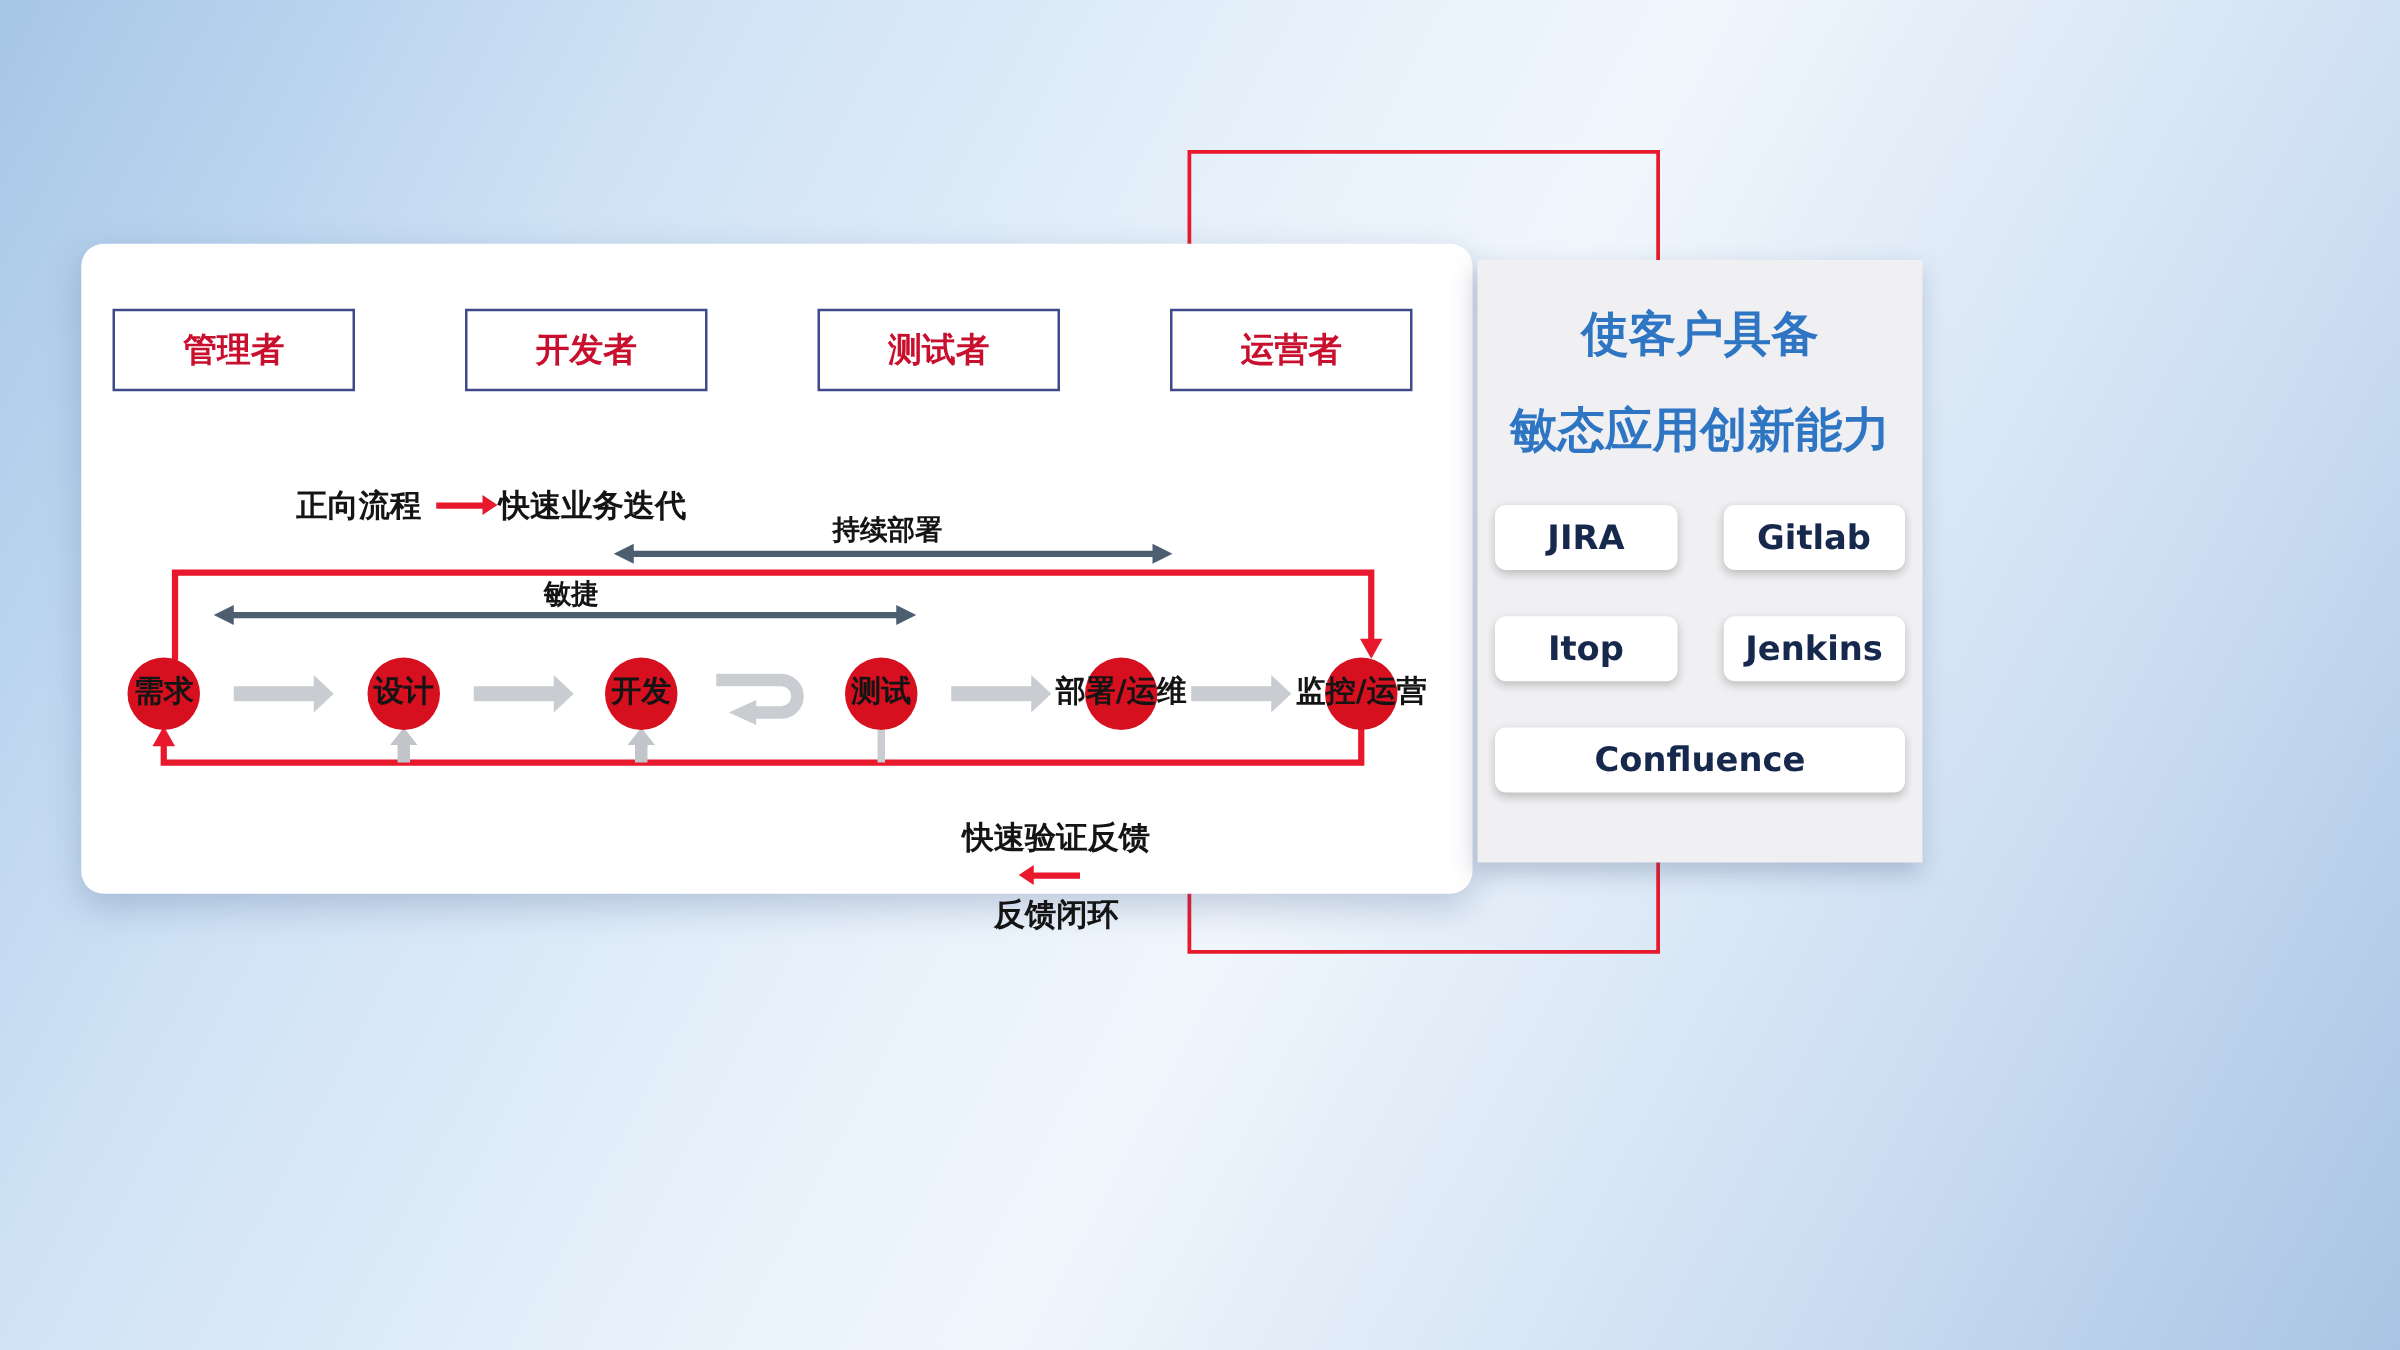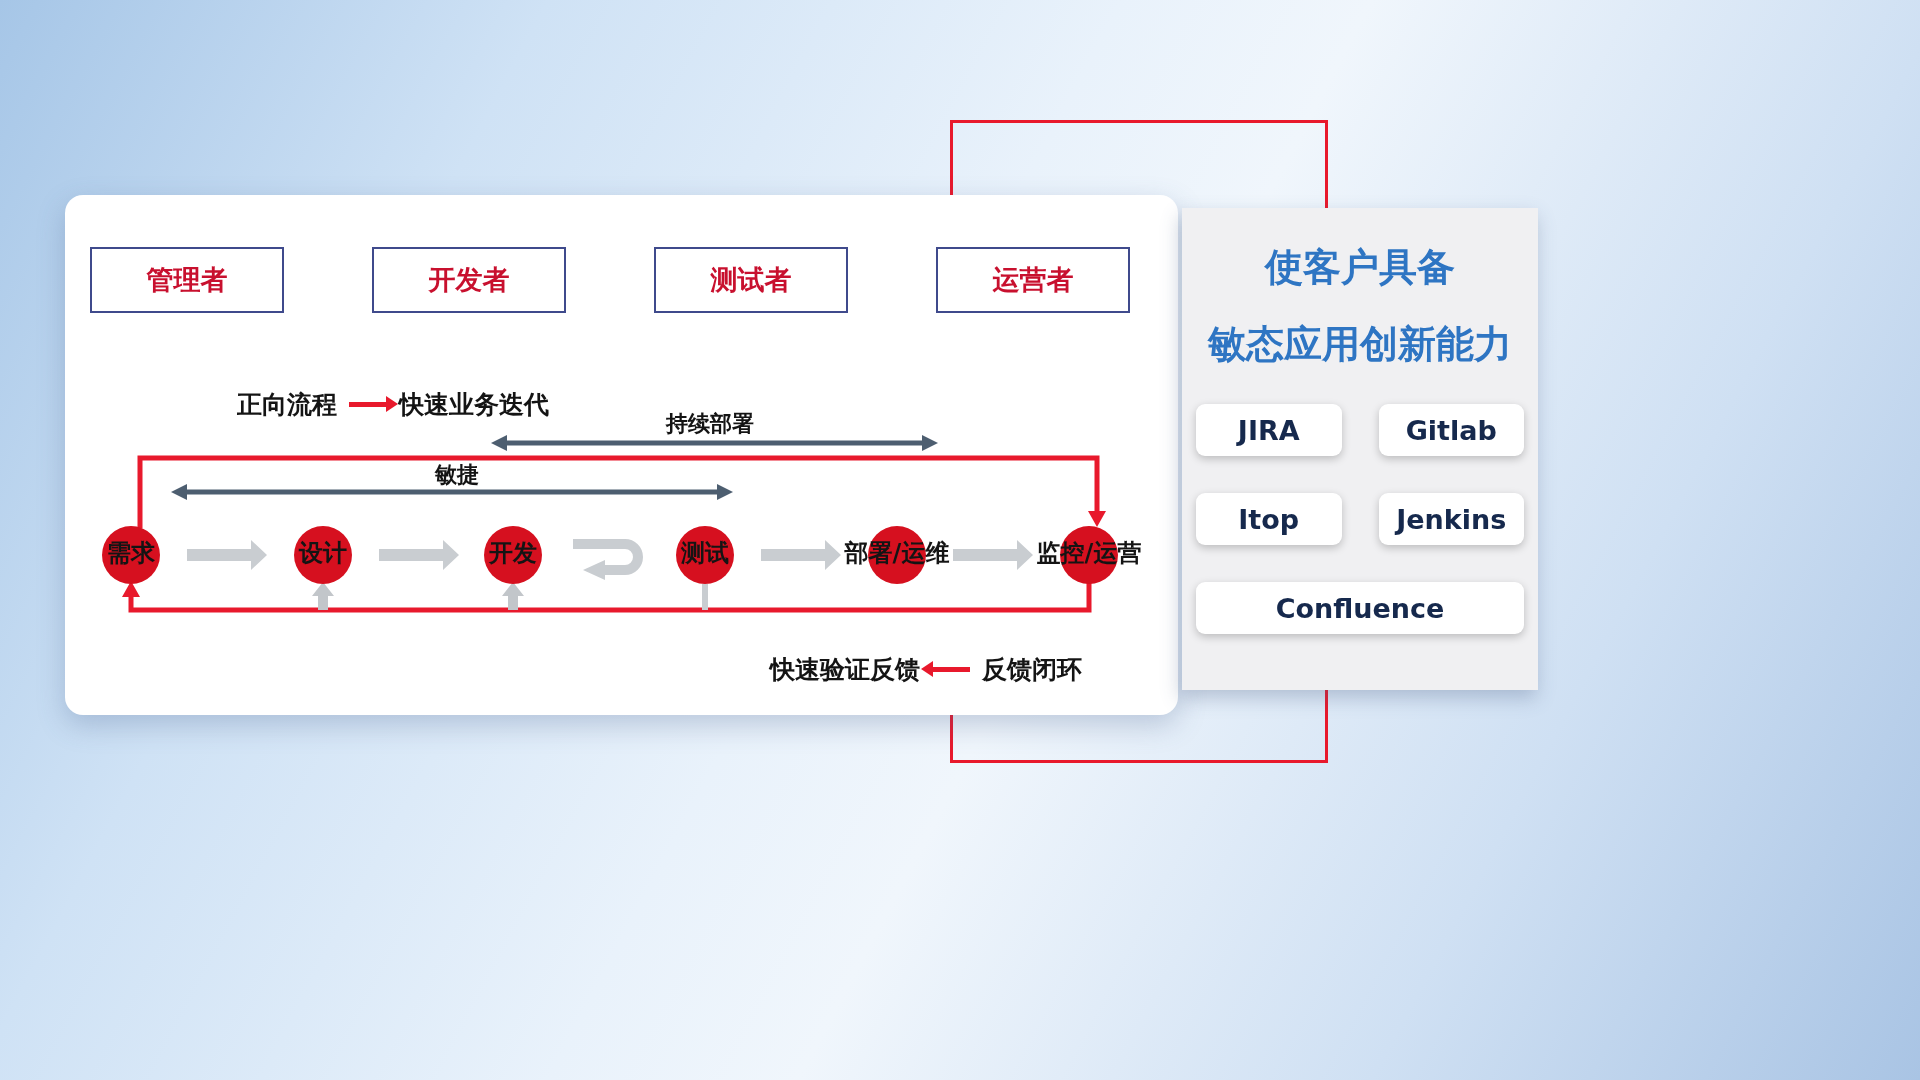--- a/index.html
+++ b/index.html
@@ -71,21 +71,21 @@
     position: absolute;
     display: flex;
     align-items: center;
     gap: 12px;
     font-size: 25px;
     font-weight: bold;
     color: #141414;
     white-space: nowrap;
   }
   .legend-forward { left: 172px; top: 193px; }
-  .legend-feedback { left: 705px; top: 458px; }
+  .legend-feedback { left: 705px; top: 458px; flex-direction: column; }
   .arrow-red {
     position: relative;
     width: 38px;
     height: 5px;
     background: #e8192c;
     display: inline-block;
   }
   .arrow-red.right::after {
     content: "";
     position: absolute;

